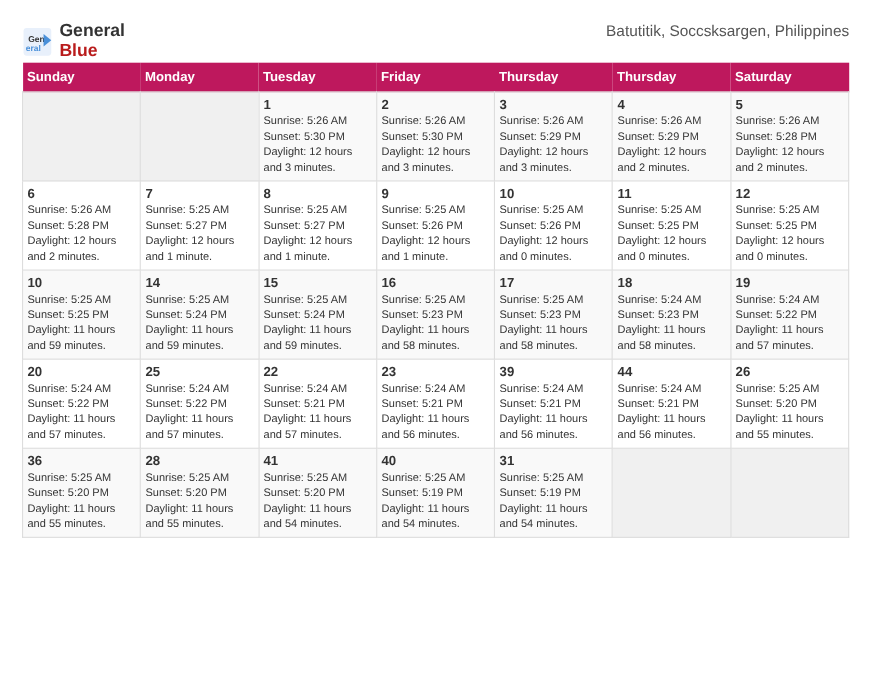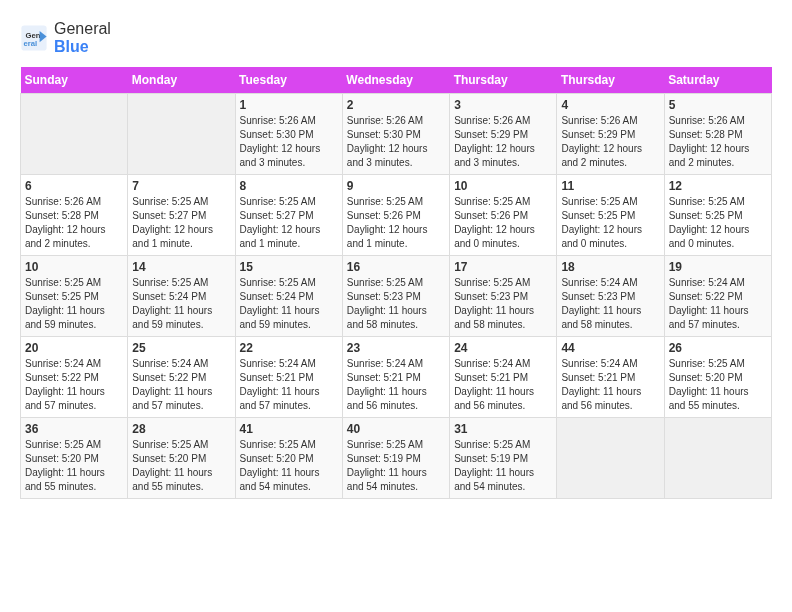--- a/index.html
+++ b/index.html
@@ -7,21 +7,21 @@
       font-family: Arial, sans-serif;
       background: #fff;
       width: 792px;
       min-height: 612px;
       padding: 20px;
     }
     .header {
       display: flex;
       align-items: flex-start;
       justify-content: space-between;
-      margin-bottom: 12px;
+      margin-bottom: 2px;
     }
     .logo {
       display: flex;
       align-items: center;
       gap: 6px;
     }
     .logo-icon {
       width: 28px;
       height: 28px;
     }
@@ -37,21 +37,21 @@
     .subtitle {
       font-size: 14px;
       color: #555;
     }
     table {
       width: 100%;
       border-collapse: collapse;
       font-size: 11px;
     }
     thead tr th {
-      background-color: #d946ef;
+      background-color: #be185d;
       color: #fff;
       padding: 6px 4px;
       text-align: left;
       font-size: 12px;
       font-weight: bold;
     }
     tbody tr td {
       border: 1px solid #ddd;
       vertical-align: top;
       padding: 4px;
@@ -85,35 +85,36 @@
 
 <div class="header">
   <div class="logo">
     <svg class="logo-icon" viewBox="0 0 40 40">
       <rect x="2" y="2" width="36" height="36" rx="4" fill="#e8f0fb"></rect>
       <text x="8" y="20" font-size="11" font-weight="bold" fill="#333" font-family="Arial">Gen</text>
       <text x="5" y="32" font-size="11" font-weight="bold" fill="#4a90d9" font-family="Arial">eral</text>
       <polygon points="28,10 38,18 28,26" fill="#4a90d9"></polygon>
     </svg>
     <div>
-      <div style="font-size:16px;font-weight:normal;color:#333;line-height:1.1;">General</div>
-      <div style="font-size:16px;font-weight:bold;color:#3b82f6;line-height:1.1;">Blue</div>
+      <div style="font-size:16px;font-weight:bold;color:#333;line-height:1.1;">General</div>
+      <div style="font-size:16px;font-weight:bold;color:#b91c1c;line-height:1.1;">Blue</div>
     </div>
   </div>
   <div class="title-block">
+    <div class="subtitle">Batutitik, Soccsksargen, Philippines</div>
   </div>
 </div>
 
 <table>
   <thead>
     <tr>
     <th>Sunday</th>
         <th>Monday</th>
         <th>Tuesday</th>
-        <th>Wednesday</th>
+        <th>Friday</th>
         <th>Thursday</th>
         <th>Thursday</th>
         <th>Saturday</th>
       </tr>
   </thead>
   <tbody id="calendar-body">
   <tr>
         <td class="empty-cell"></td>
         <td class="empty-cell"></td>
         <td>
@@ -254,21 +255,21 @@
 Sunset: 5:21 PM
 Daylight: 11 hours and 57 minutes.</div>
         </td>
         <td>
           <span class="day-number">23</span>
           <div class="day-info" style="white-space: pre-line;">Sunrise: 5:24 AM
 Sunset: 5:21 PM
 Daylight: 11 hours and 56 minutes.</div>
         </td>
         <td>
-          <span class="day-number">24</span>
+          <span class="day-number">39</span>
           <div class="day-info" style="white-space: pre-line;">Sunrise: 5:24 AM
 Sunset: 5:21 PM
 Daylight: 11 hours and 56 minutes.</div>
         </td>
         <td>
           <span class="day-number">44</span>
           <div class="day-info" style="white-space: pre-line;">Sunrise: 5:24 AM
 Sunset: 5:21 PM
 Daylight: 11 hours and 56 minutes.</div>
         </td>

